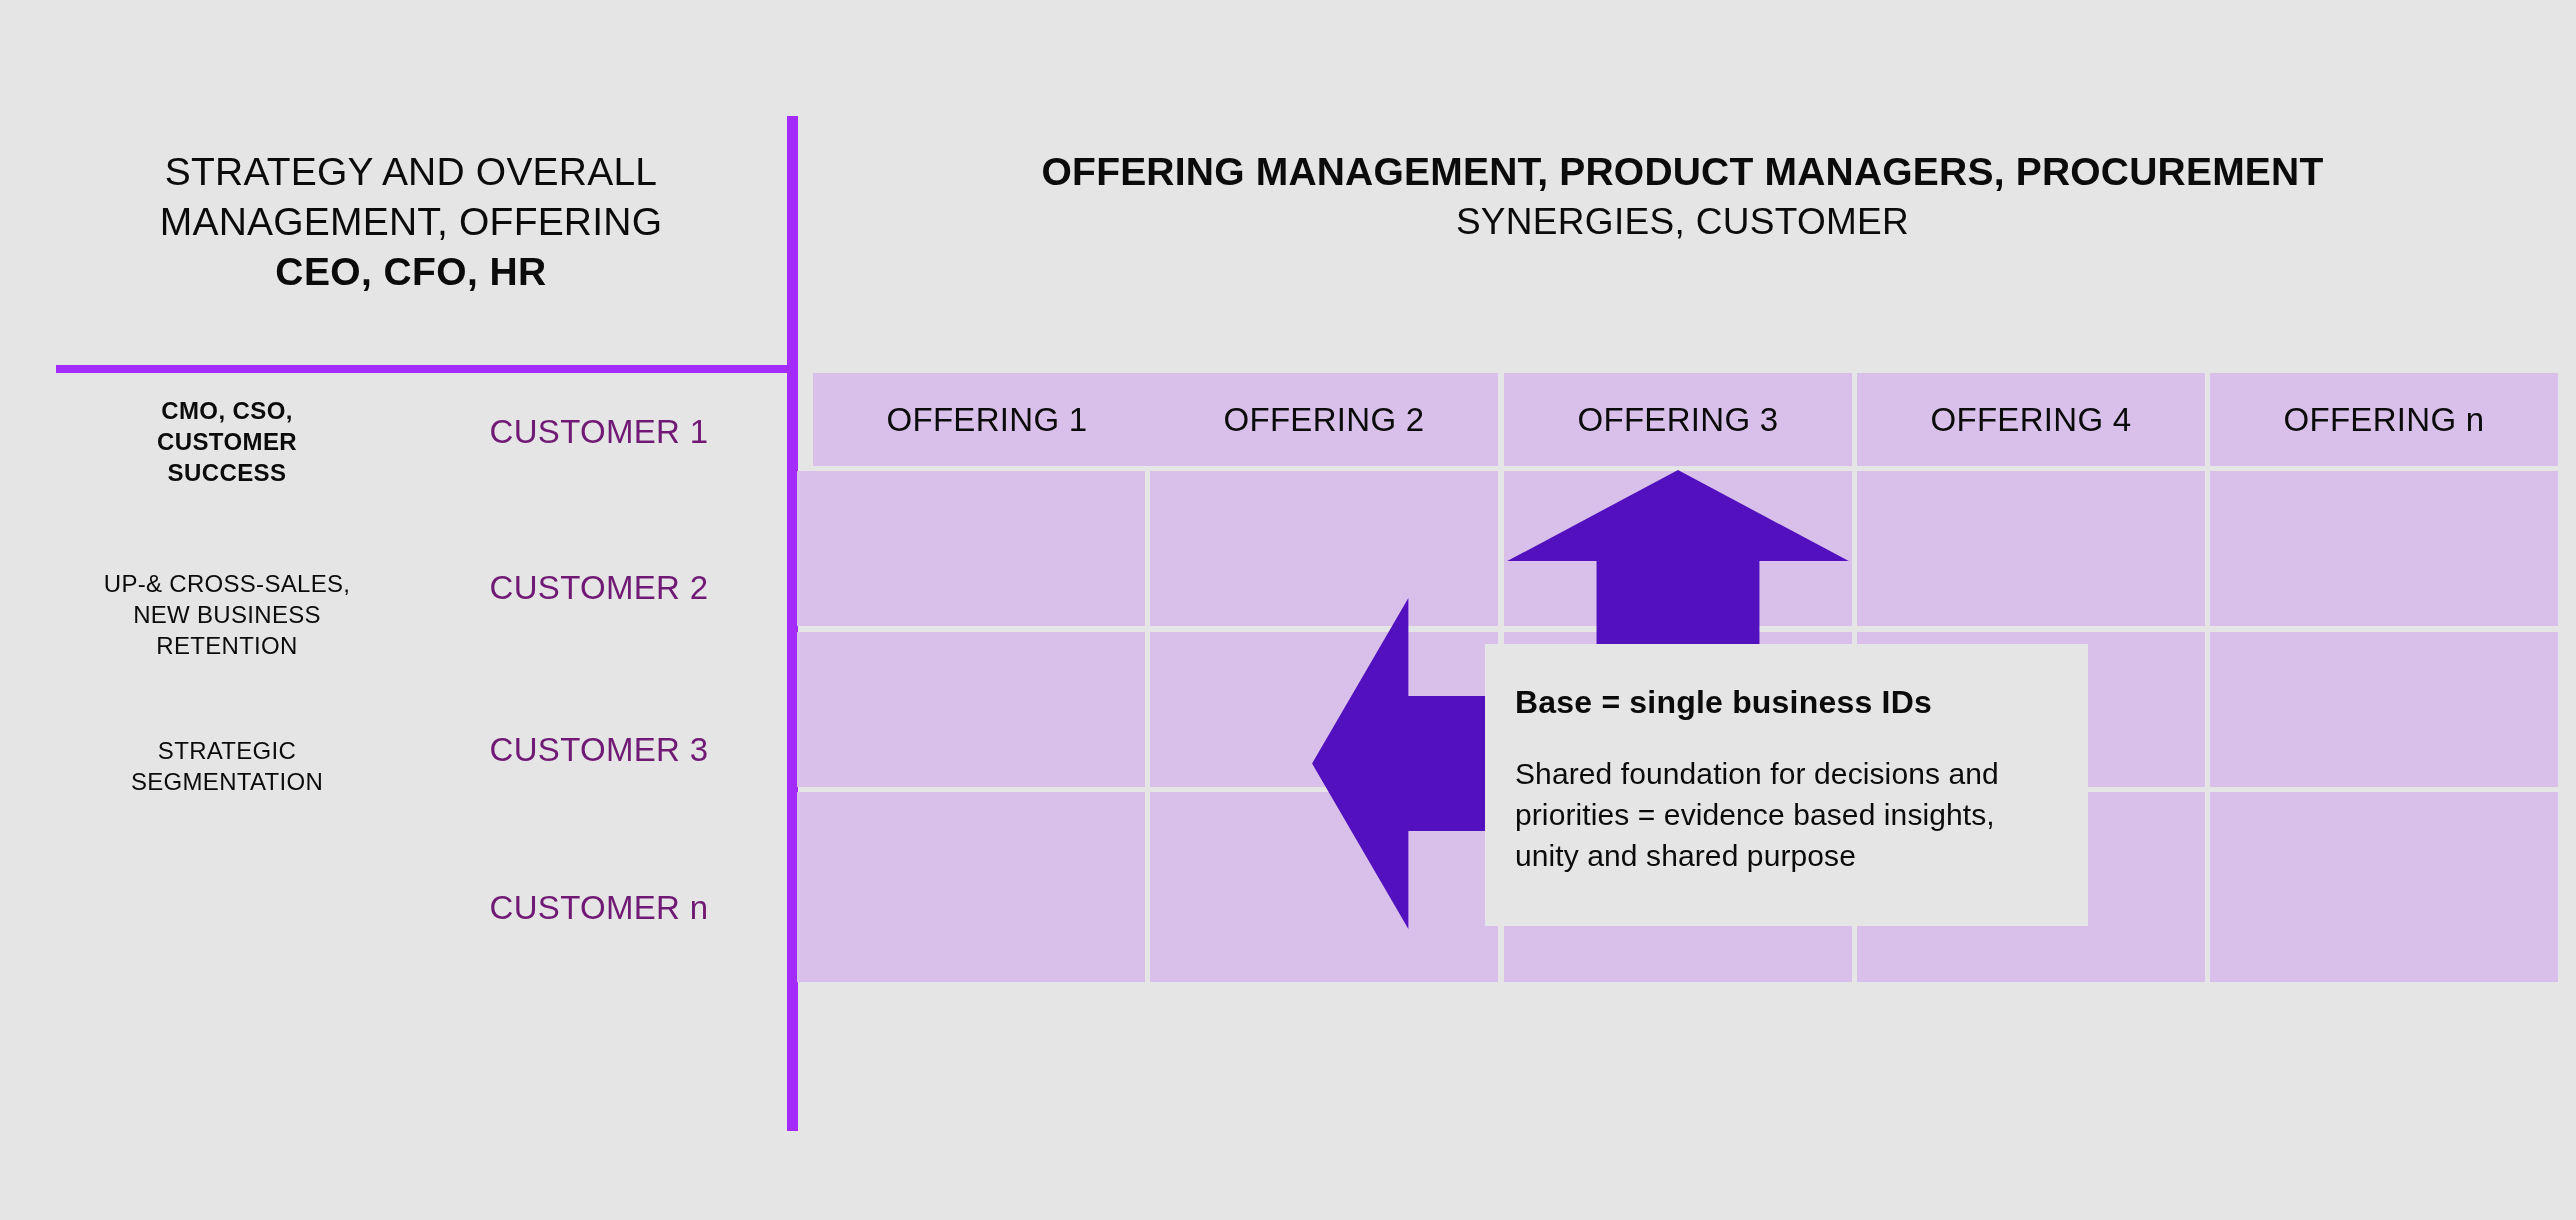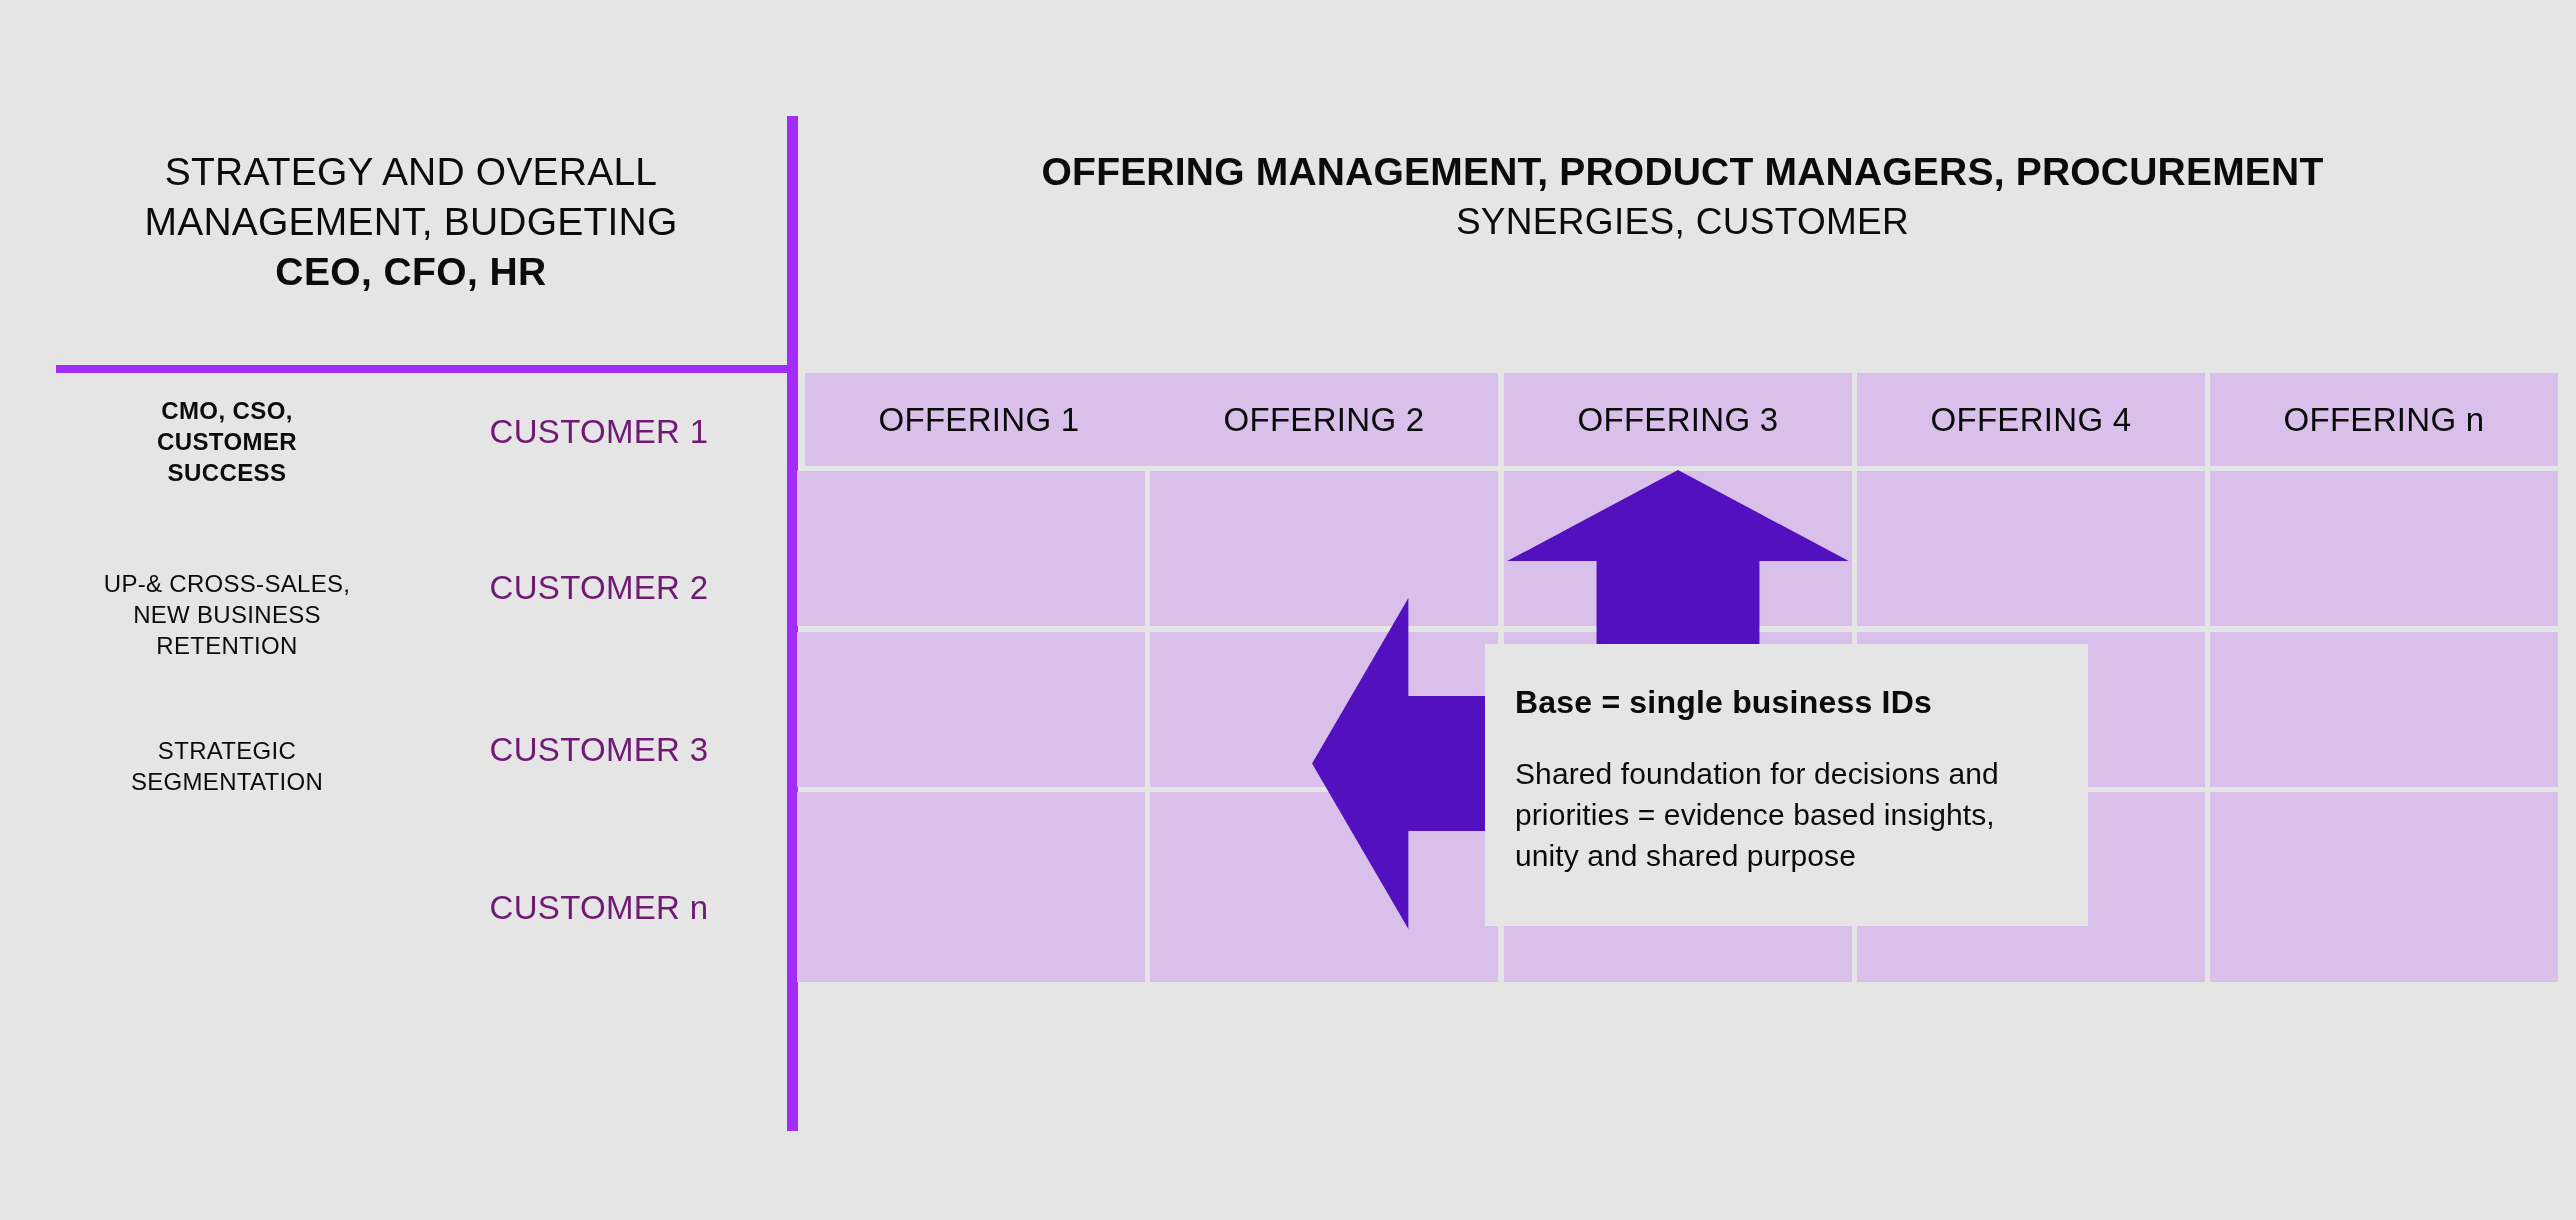--- a/index.html
+++ b/index.html
@@ -160,21 +160,21 @@
     letter-spacing: 0.1px;
   }
 </style>
 </head>
 <body>
 
 <div id="stage">
 
   <div class="left-title">
     <div>STRATEGY AND OVERALL</div>
-    <div>MANAGEMENT, BUDGETING</div>
+    <div>MANAGEMENT, OFFERING</div>
     <div class="bold-line">CEO, CFO, HR</div>
   </div>
 
   <div class="hrule"></div>
   <div class="vrule"></div>
 
   <div class="right-title">
     <div class="line-1">OFFERING MANAGEMENT, PRODUCT MANAGERS, PROCUREMENT</div>
     <div class="line-2">SYNERGIES, CUSTOMER</div>
   </div>
@@ -193,21 +193,21 @@
       <div>STRATEGIC</div>
       <div>SEGMENTATION</div>
     </div>
 
   <div class="customer-label" style="top:413px">CUSTOMER 1</div>
   <div class="customer-label" style="top:569px">CUSTOMER 2</div>
   <div class="customer-label" style="top:731px">CUSTOMER 3</div>
   <div class="customer-label" style="top:889px">CUSTOMER n</div>
 
   <div id="grid">
-      <div class="grid-cell head" style="left: 8px; top: 0px; width: 348px; height: 93px;">
+      <div class="grid-cell head" style="left: 16px; top: 0px; width: 348px; height: 93px;">
         <span class="offering-label">OFFERING 1</span>
       </div>
       <div class="grid-cell head" style="left: 353px; top: 0px; width: 348px; height: 93px;">
         <span class="offering-label">OFFERING 2</span>
       </div>
       <div class="grid-cell head" style="left: 707px; top: 0px; width: 348px; height: 93px;">
         <span class="offering-label">OFFERING 3</span>
       </div>
       <div class="grid-cell head" style="left: 1060px; top: 0px; width: 348px; height: 93px;">
         <span class="offering-label">OFFERING 4</span>

